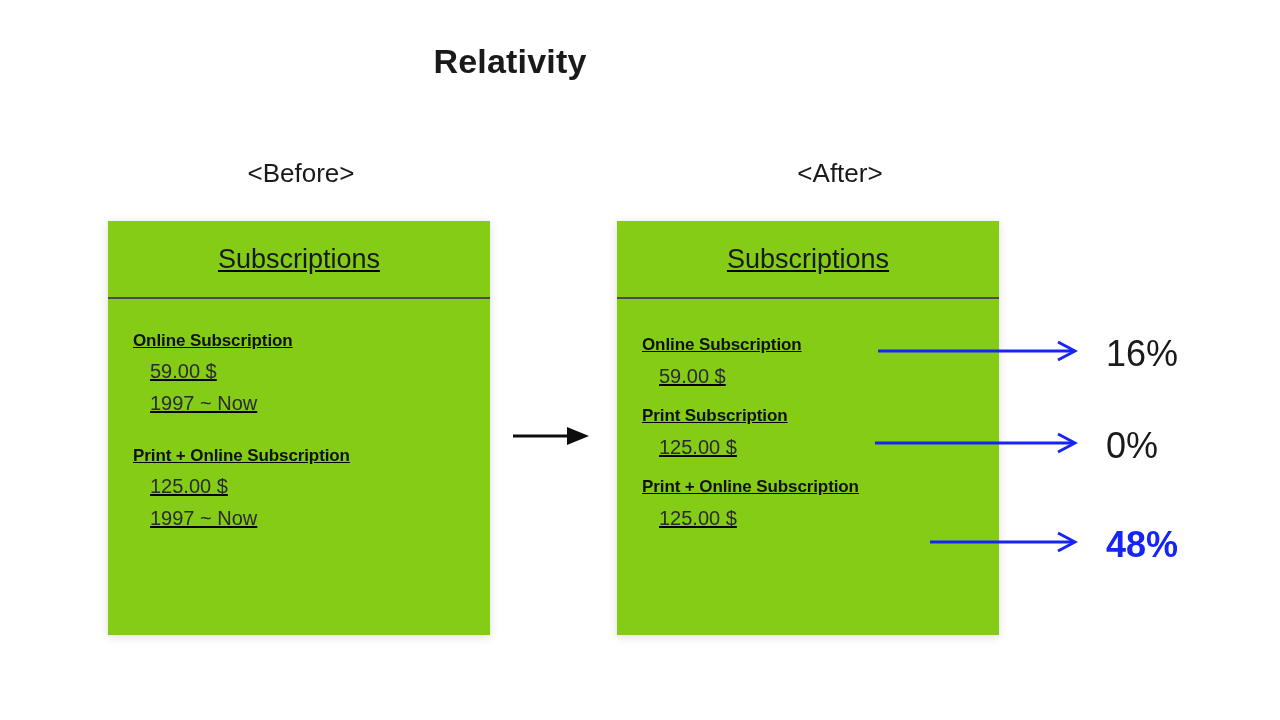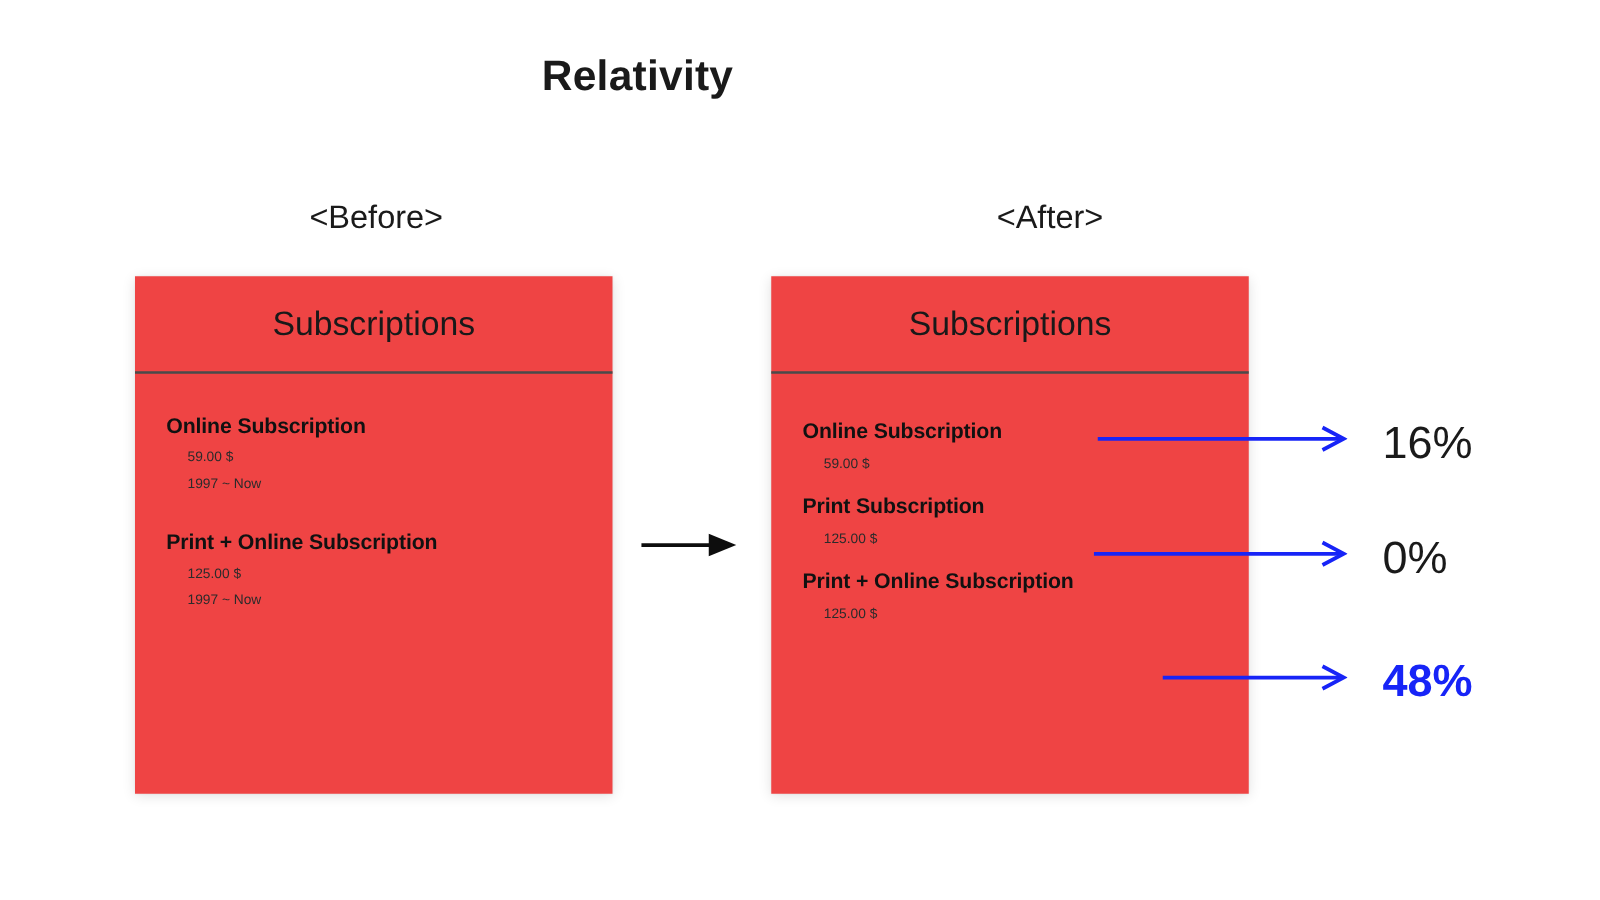--- a/index.html
+++ b/index.html
@@ -36,23 +36,24 @@
     font-weight: normal;
     text-align: center;
     white-space: nowrap;
   }
   #caption-before { top: 158px; left: 110px; width: 382px; }
   #caption-after  { top: 158px; left: 649px; width: 382px; }
 
   
   .card {
     position: absolute;
-    background: #ef4444;
+    background: #84cc16;
     box-shadow: 0 2px 10px rgba(0,0,0,0.12), 0 0 2px rgba(0,0,0,0.06);
     box-sizing: border-box;
+    text-decoration: underline;
   }
   #card-before { left: 108px; top: 221px; width: 382px; height: 414px; }
   #card-after  { left: 617px; top: 221px; width: 382px; height: 414px; }
 
   .card-header {
     height: 76px;
     line-height: 76px;
     text-align: center;
     font-size: 27px;
     color: #191919;
@@ -69,21 +70,21 @@
 
   .sub-item { position: relative; }
   .sub-name {
     font-size: 17px;
     font-weight: bold;
     color: #111111;
     padding-left: 25px;
     letter-spacing: -0.1px;
   }
   .sub-meta {
-    font-size: 11px;
+    font-size: 20px;
     color: #2b2b2b;
     padding-left: 42px;
   }
   #card-before .sub-name { margin-top: 14px; }
   #card-before .sub-meta { margin-top: 9px; }
   #card-before .sub-item + .sub-item { margin-top: 31px; }
 
   #card-after .sub-name { margin-top: 18px; }
   #card-after .sub-meta { margin-top: 10px; }
   #card-after .sub-item + .sub-item { margin-top: 15px; }

